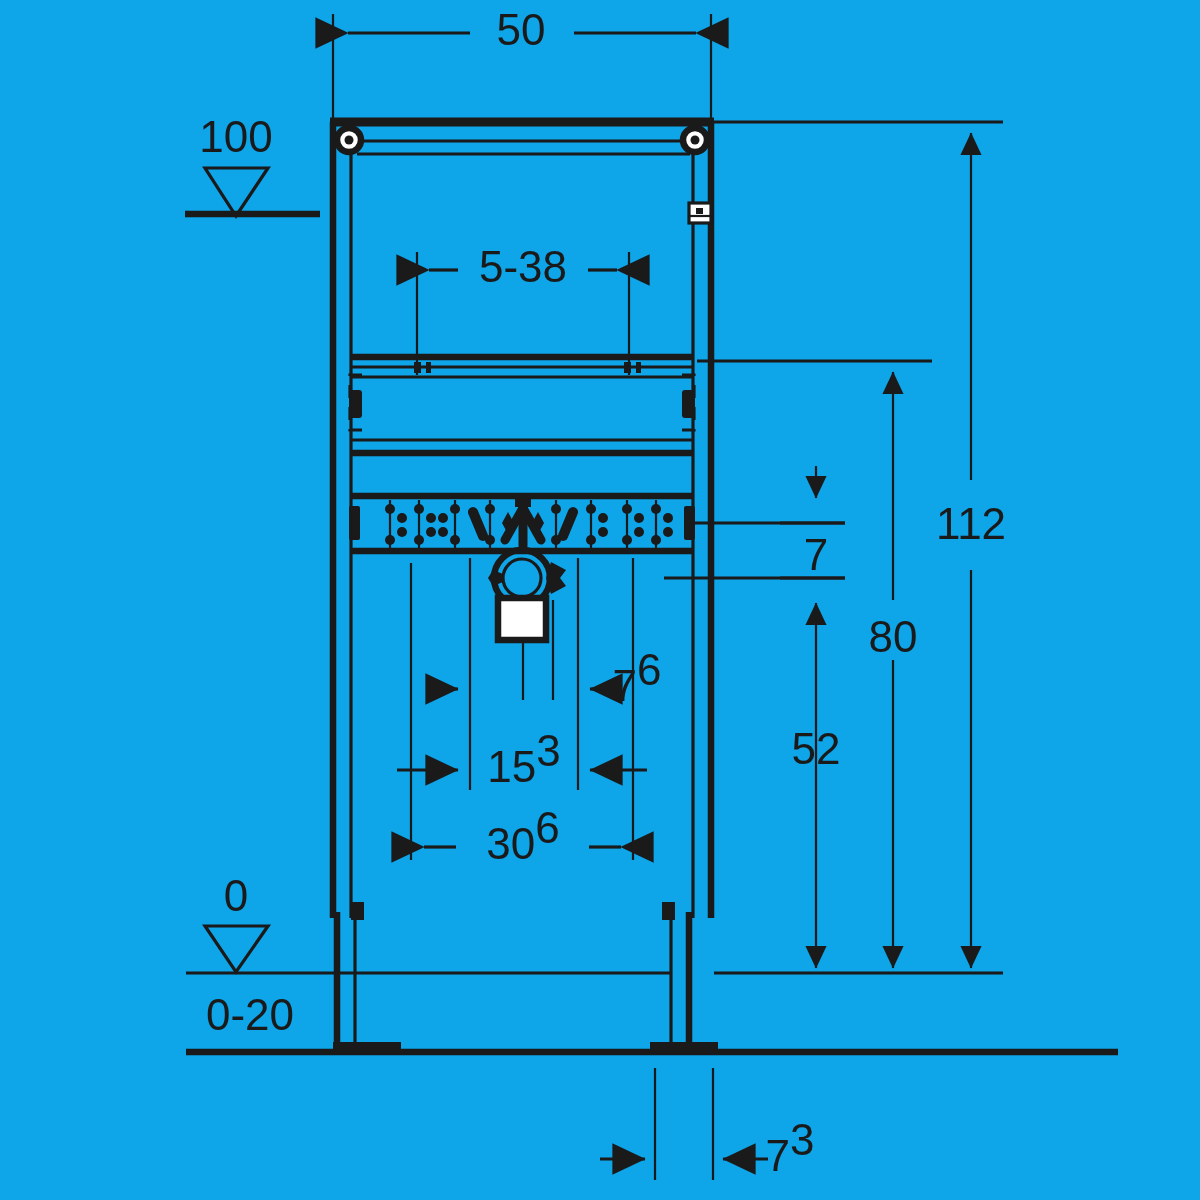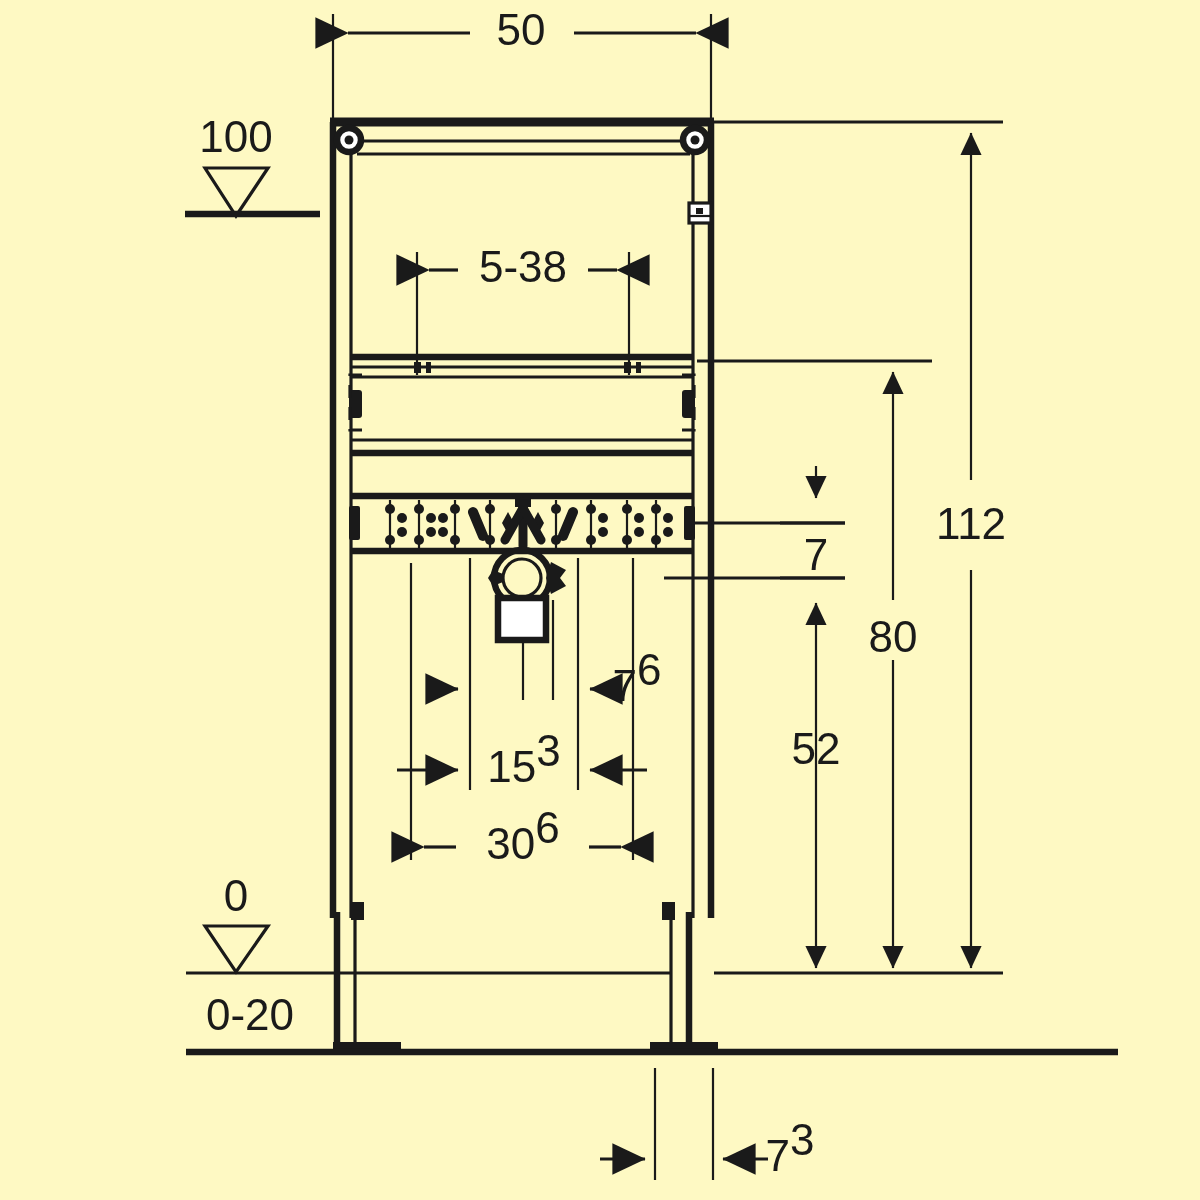--- a/index.html
+++ b/index.html
@@ -10,21 +10,21 @@
   body {
     width: 1200px;
     height: 1200px;
     font-family: "Liberation Sans", sans-serif;
     overflow: hidden;
   }
   #drawing-root {
     position: relative;
     width: 1200px;
     height: 1200px;
-    background: #fef9c3;
+    background: #0ea5e9;
   }
   svg.cad {
     position: absolute;
     left: 0;
     top: 0;
     width: 1200px;
     height: 1200px;
     display: block;
   }
   .dim-label {

